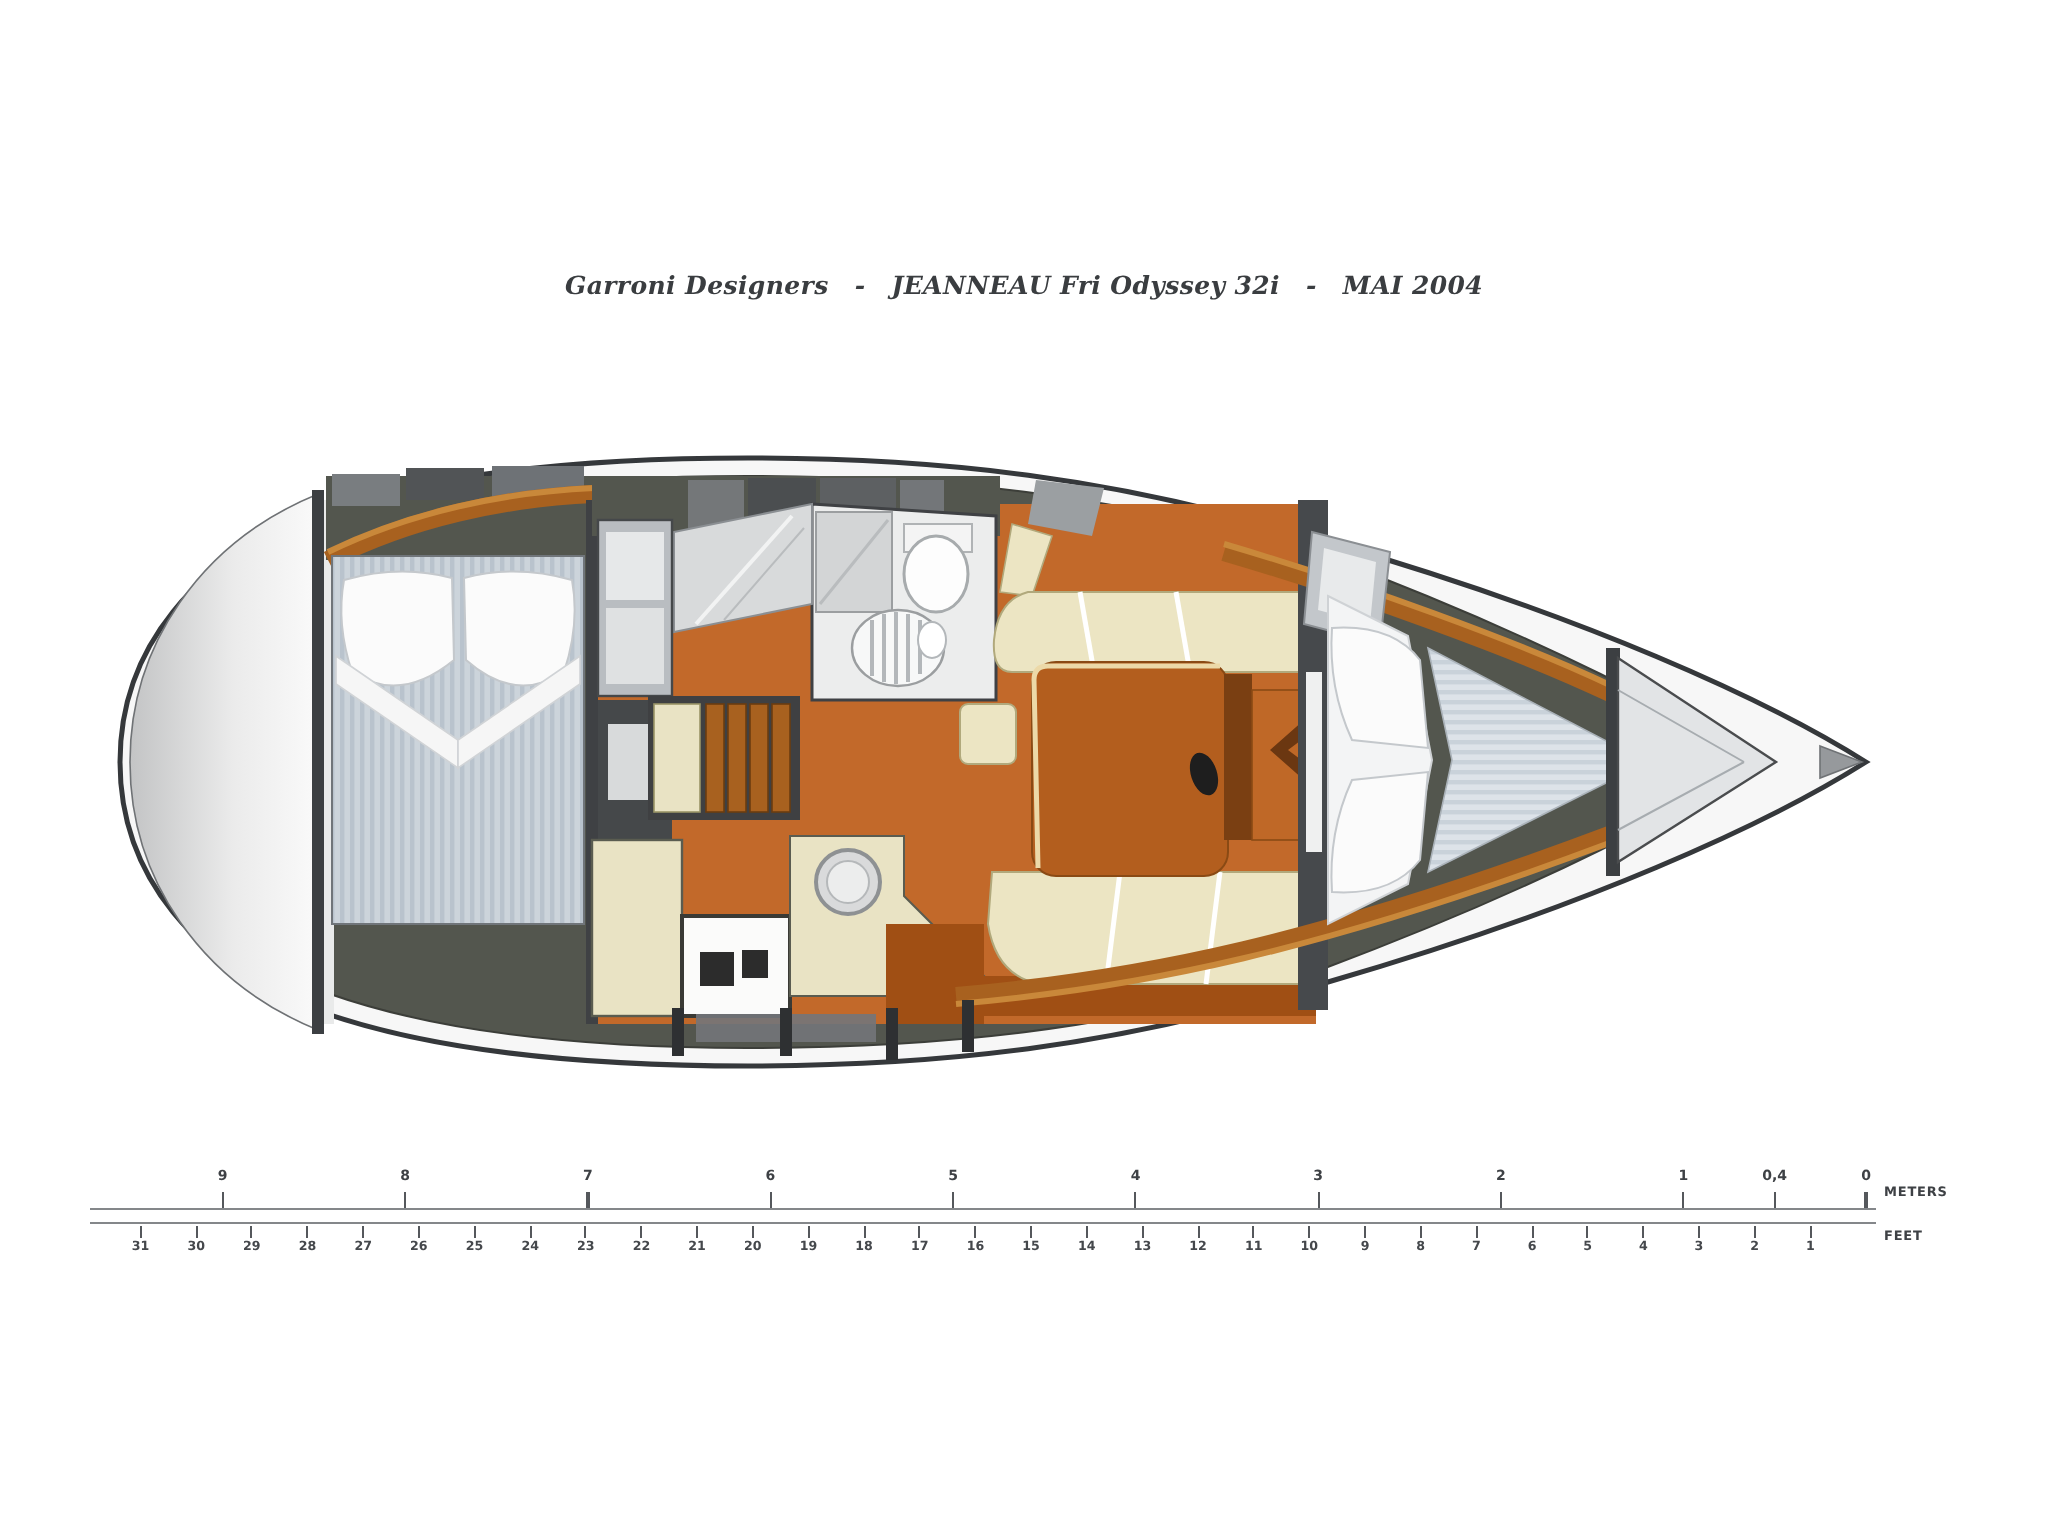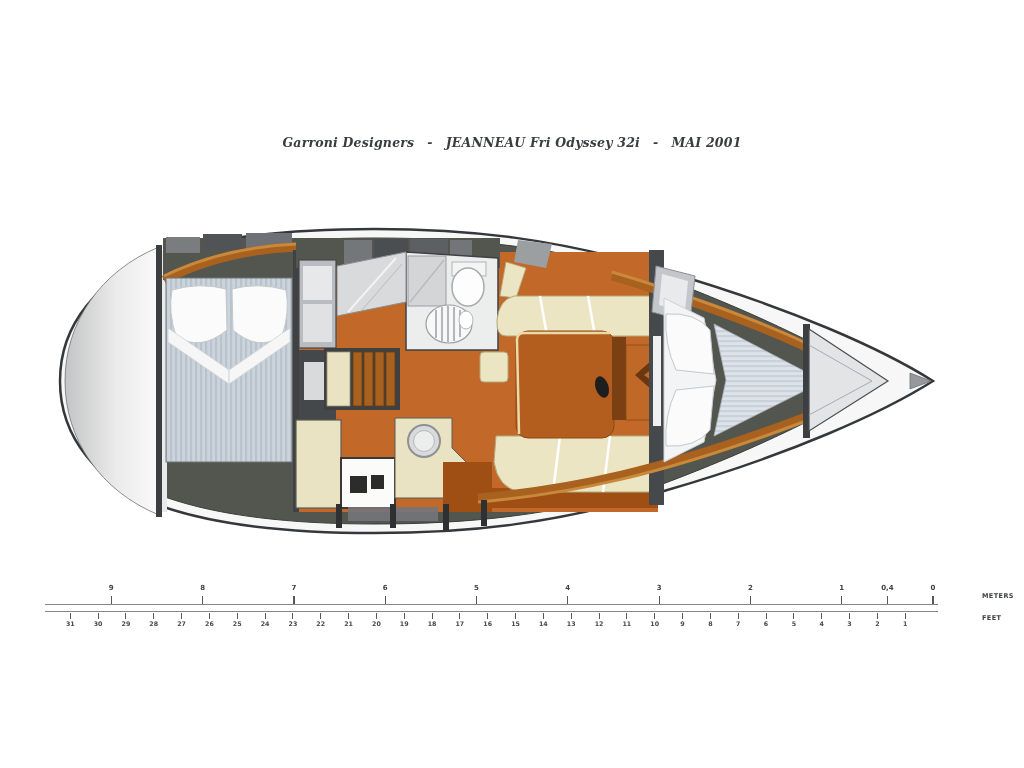--- a/index.html
+++ b/index.html
@@ -8,27 +8,27 @@
   .title{position:absolute;top:135px;left:0;width:1024px;text-align:center;
          font-family:"DejaVu Serif",serif;font-style:italic;font-weight:bold;
          font-size:12.5px;color:#3a3d40;letter-spacing:.2px;}
   .title .sep{margin:0 13px;}
   #boat{position:absolute;left:0;top:0;}
   #ruler{position:absolute;left:0;top:0;width:1024px;height:768px;pointer-events:none;}
   #ruler .line{position:absolute;background:#84878a;}
   #ruler .tick{position:absolute;background:#55585c;}
   #ruler .num{position:absolute;font-size:7px;font-weight:bold;color:#3e4145;text-align:center;line-height:9px;}
   #ruler .f{font-size:6.3px;color:#45484c;line-height:8px;}
-  .slabel{position:absolute;font-size:6.5px;font-weight:bold;color:#3e4145;letter-spacing:.4px;margin-left:40px;}
+  .slabel{position:absolute;font-size:6.5px;font-weight:bold;color:#3e4145;letter-spacing:.4px;}
 </style>
 </head>
 <body>
 
 <div class="title">
-  <span>Garroni Designers</span><span class="sep">-</span><span>JEANNEAU Fri Odyssey 32i</span><span class="sep">-</span><span>MAI 2001</span>
+  <span>Garroni Designers</span><span class="sep">-</span><span>JEANNEAU Fri Odyssey 32i</span><span class="sep">-</span><span>MAI 2004</span>
 </div>
 
 <svg id="boat" width="1024" height="768" viewBox="0 0 1024 768">
   <defs>
     <pattern id="stripeV" width="5" height="6" patternUnits="userSpaceOnUse">
       <rect width="5" height="6" fill="#ccd4db"></rect>
         <rect width="2.2" height="6" fill="#b9c3cd"></rect>
     </pattern>
     <pattern id="stripeH" width="6" height="5" patternUnits="userSpaceOnUse">
       <rect width="6" height="5" fill="#dde3e9"></rect>

